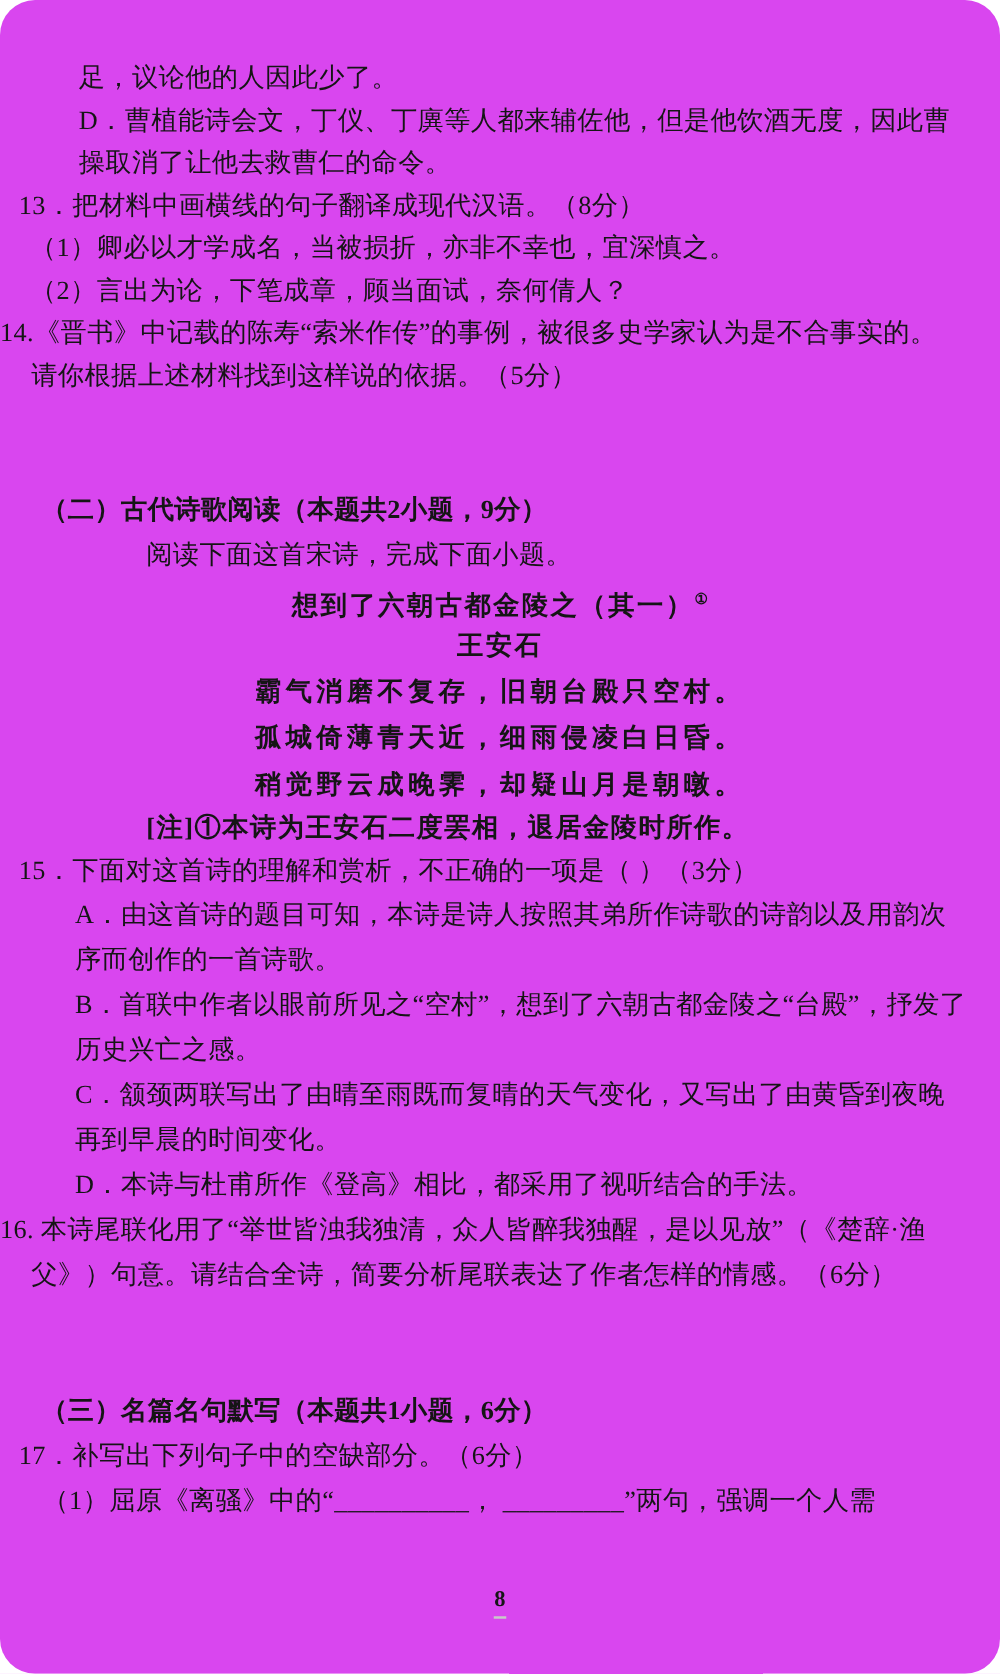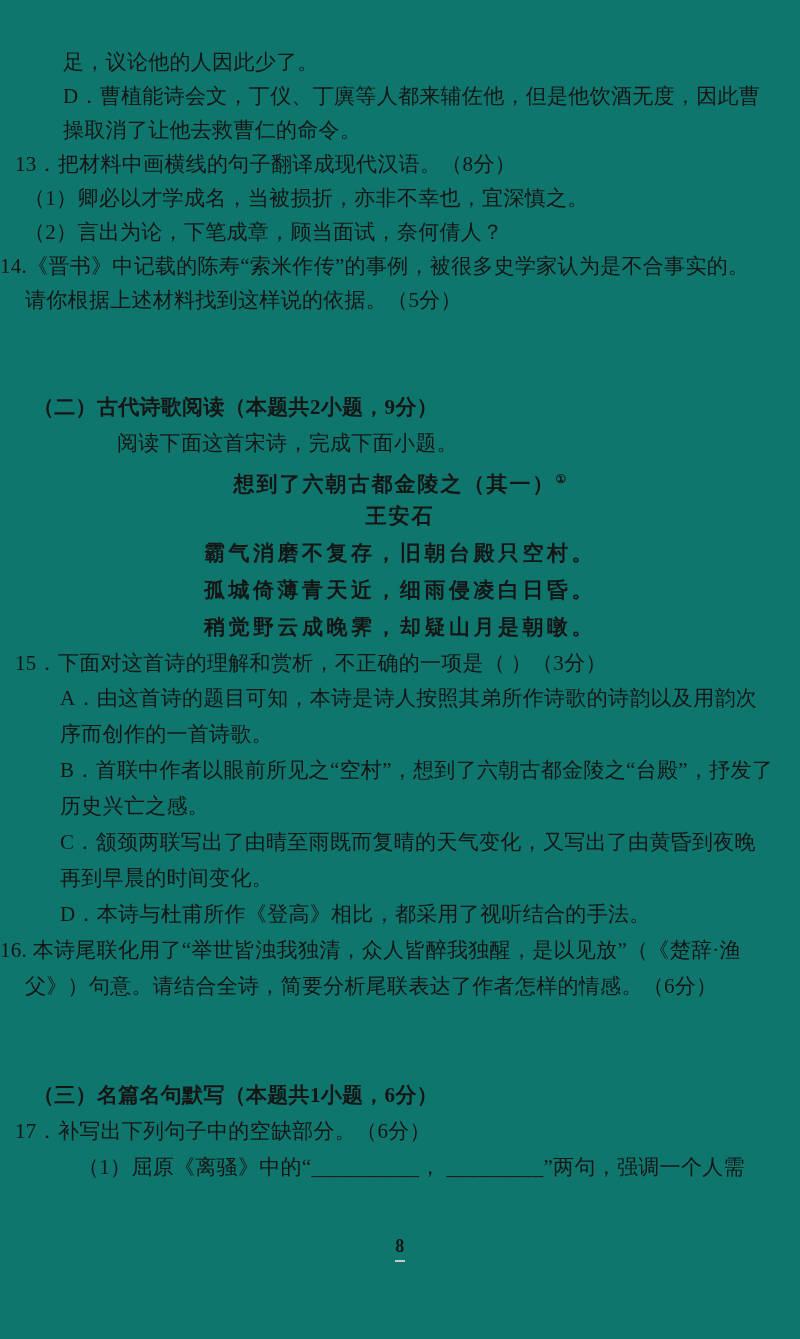--- a/index.html
+++ b/index.html
@@ -4,48 +4,49 @@
 <style>
   html, body {
     margin: 0;
     padding: 0;
     background: #ffffff;
   }
   .page {
     position: relative;
     width: 800px;
     height: 1339px;
-    background: #0f766e;
+    background: #d946ef;
     color: #151515;
     font-family: "Liberation Serif", "DejaVu Serif", serif;
     font-size: 21px;
     letter-spacing: 0.3px;
     overflow: hidden;
     box-sizing: border-box;
     padding-top: 45px;
+    border-radius: 28px;
   }
   .line {
     height: 34px;
     line-height: 34px;
     white-space: nowrap;
   }
   .h36 { height: 36px; line-height: 36px; }
   .h37 { height: 37px; line-height: 37px; }
   .h33 { height: 33px; line-height: 33px; }
 
   
   .ind-num    { padding-left: 15px; }   
   .ind-num2   { }   
   .ind-sub    { padding-left: 24px; }   
   .ind-flush  { padding-left: 25px; }   
   .ind-sec    { padding-left: 33px; }   
   .ind-opt    { padding-left: 60px; }   
   .ind-opt1   { padding-left: 63px; }   
   .ind-intro  { padding-left: 117px; }   
-  .ind-sub2   { padding-left: 78px; }   
+  .ind-sub2   { padding-left: 34px; }   
 
   .bold { font-weight: bold; }
 
   .spacer1 { height: 72px; }
   .spacer2 { height: 73px; }
 
   
   .center { text-align: center; padding-left: 0; }
   .poem-title {
     font-weight: bold;
@@ -104,20 +105,21 @@
   <div class="spacer1"></div>
 
   <div class="line h36 ind-sec bold">（二）古代诗歌阅读（本题共2小题，9分）</div>
   <div class="line h36 ind-intro">阅读下面这首宋诗，完成下面小题。</div>
 
   <div class="line h37 center poem-title"><span>想到了六朝古都金陵之（其一）</span><span class="sup-mark">①</span></div>
   <div class="line h37 center poem-author">王安石</div>
   <div class="line h37 center poem-line">霸气消磨不复存，旧朝台殿只空村。</div>
   <div class="line h37 center poem-line">孤城倚薄青天近，细雨侵凌白日昏。</div>
   <div class="line h37 center poem-line">稍觉野云成晚霁，却疑山月是朝暾。</div>
+  <div class="line h33 ind-intro poem-note">[注]①本诗为王安石二度罢相，退居金陵时所作。</div>
 
   <div class="line ind-num">15．下面对这首诗的理解和赏析，不正确的一项是（  ）（3分）</div>
   <div class="line h36 ind-opt">A．由这首诗的题目可知，本诗是诗人按照其弟所作诗歌的诗韵以及用韵次</div>
   <div class="line h36 ind-opt">序而创作的一首诗歌。</div>
   <div class="line h36 ind-opt">B．首联中作者以眼前所见之“空村”，想到了六朝古都金陵之“台殿”，抒发了</div>
   <div class="line h36 ind-opt">历史兴亡之感。</div>
   <div class="line h36 ind-opt">C．颔颈两联写出了由晴至雨既而复晴的天气变化，又写出了由黄昏到夜晚</div>
   <div class="line h36 ind-opt">再到早晨的时间变化。</div>
   <div class="line h36 ind-opt">D．本诗与杜甫所作《登高》相比，都采用了视听结合的手法。</div>
 

